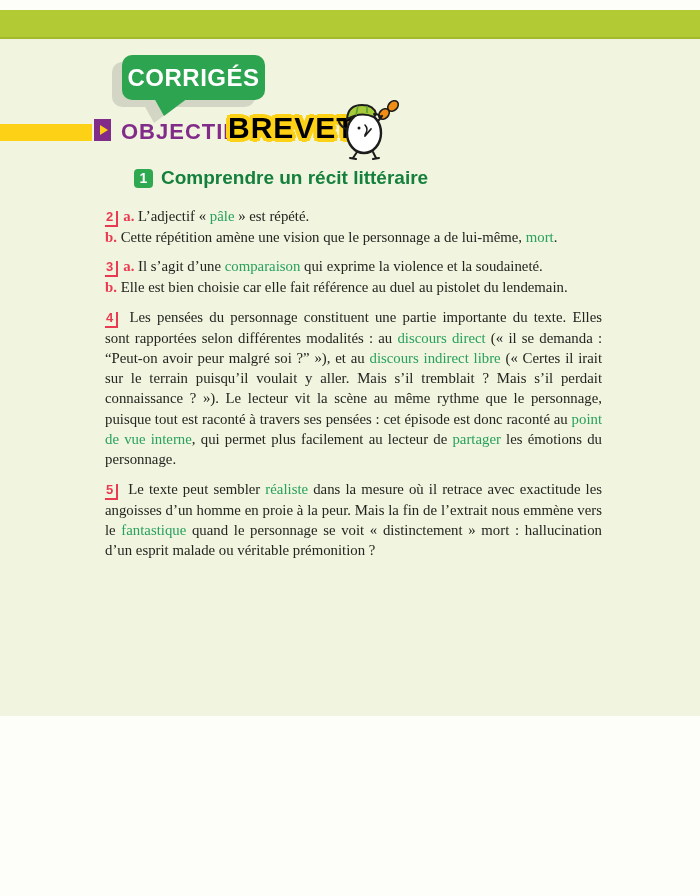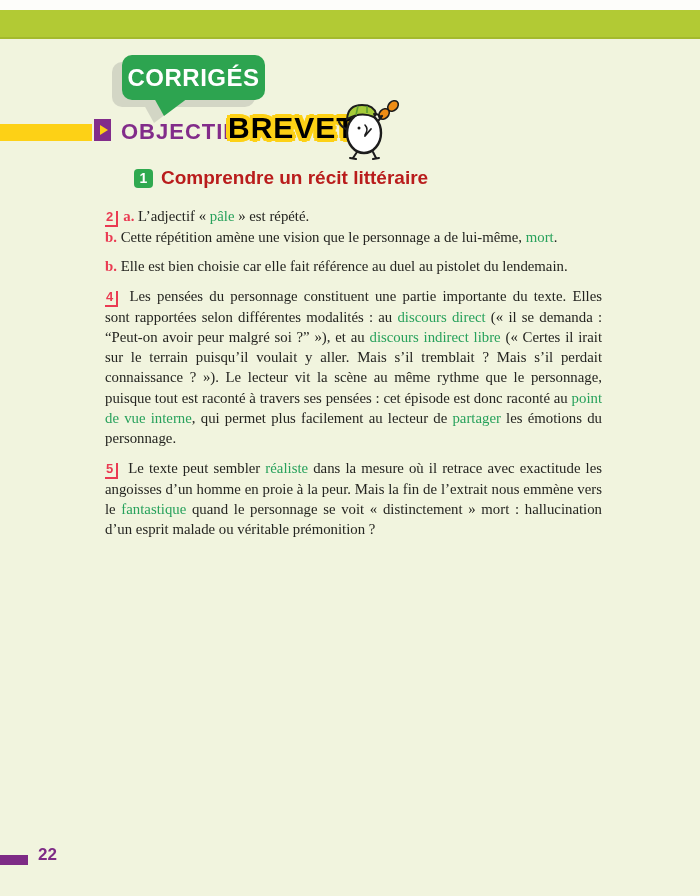--- a/index.html
+++ b/index.html
@@ -1,17 +1,17 @@
 <!DOCTYPE html>
 <html lang="fr"><head>
 <meta charset="utf-8">
 <style>
   html,body{margin:0;padding:0;}
   body{width:700px;height:896px;background:#fdfdfa;font-family:"Liberation Serif","DejaVu Serif",serif;}
-  .page{position:relative;width:700px;height:896px;background:#f1f4de;overflow:hidden;}
+  .page{position:relative;width:700px;height:716px;background:#f1f4de;overflow:hidden;}
   .top-strip{position:absolute;left:0;top:0;width:700px;height:10px;background:#fdfdfa;}
   .top-band{position:absolute;left:0;top:10px;width:700px;height:27px;background:#b2ca34;border-bottom:2px solid #a4ba2d;}
 
   
   .bubble-wrap{position:absolute;left:122px;top:55px;filter:drop-shadow(-10px 7px 0 #d3d6c5);}
   .bubble{width:143px;height:45px;background:#2da450;border-radius:10px;display:flex;align-items:center;justify-content:center;}
   .bubble-label{color:#ffffff;font-family:"Liberation Sans","DejaVu Sans",sans-serif;font-weight:bold;font-size:24px;letter-spacing:.5px;}
   .bubble-tail{position:absolute;left:30px;top:43px;}
 
   
@@ -20,21 +20,21 @@
   .kicker-chip .tri{width:0;height:0;border-left:8px solid #fdd116;border-top:5px solid transparent;border-bottom:5px solid transparent;margin-left:2px;}
   .kicker-label{position:absolute;left:121px;top:119px;font-family:"Liberation Sans","DejaVu Sans",sans-serif;font-weight:bold;font-size:22px;color:#822c8a;letter-spacing:1px;}
   .brand{position:absolute;left:228px;top:111px;font-family:"Liberation Sans","DejaVu Sans",sans-serif;font-weight:bold;font-size:30px;color:#000000;letter-spacing:1px;
          text-shadow:-3px -3px 0 #fdd116,3px -3px 0 #fdd116,-3px 3px 0 #fdd116,3px 3px 0 #fdd116,-4px 0 0 #fdd116,4px 0 0 #fdd116,0 -4px 0 #fdd116,0 4px 0 #fdd116;}
   .mascot{position:absolute;left:328px;top:90px;}
 
   
   .section-head{position:absolute;left:134px;top:167px;display:flex;align-items:center;gap:8px;}
   .sec-num{width:19px;height:19px;background:#2fa94f;color:#fff;border-radius:4px;font-family:"Liberation Sans","DejaVu Sans",sans-serif;
            font-weight:bold;font-size:14px;display:flex;align-items:center;justify-content:center;}
-  .sec-title{font-family:"Liberation Sans","DejaVu Sans",sans-serif;font-weight:bold;font-size:19px;color:#b91c1c;}
+  .sec-title{font-family:"Liberation Sans","DejaVu Sans",sans-serif;font-weight:bold;font-size:19px;color:#15803d;}
 
   
   .answers{position:absolute;left:105px;top:197px;width:497px;font-size:14.8px;line-height:20.3px;color:#242420;text-align:justify;}
   .block{margin-bottom:9px;}
   .num{display:inline-block;font-family:"Liberation Sans","DejaVu Sans",sans-serif;color:#ea3a52;font-weight:bold;font-size:13px;line-height:12px;
        padding:0 3px 2px 1px;border-right:2px solid #ea3a52;border-bottom:2px solid #ea3a52;margin-right:5px;vertical-align:baseline;}
   .l{color:#ea3a52;font-weight:bold;}
   .k{color:#27a15b;}
 
   
@@ -94,20 +94,21 @@
   </div>
 
   <div class="answers">
       <div class="block">
       </div>
       <div class="block">
         <div class="line"><span class="num">2</span><span class="l">a.</span><span class="p"> L’adjectif « </span><span class="k">pâle</span><span class="p"> » est répété.</span></div>
         <div class="line"><span class="l">b.</span><span class="p"> Cette répétition amène une vision que le personnage a de lui-même, </span><span class="k">mort</span><span class="p">.</span></div>
       </div>
       <div class="block">
+        <div class="line"><span class="num">3</span><span class="l">a.</span><span class="p"> Il s’agit d’une </span><span class="k">comparaison</span><span class="p"> qui exprime la violence et la soudaineté.</span></div>
         <div class="line"><span class="l">b.</span><span class="p"> Elle est bien choisie car elle fait référence au duel au pistolet du lendemain.</span></div>
       </div>
       <div class="block">
         <div class="line"><span class="num">4</span><span class="p"> Les pensées du personnage constituent une partie importante du texte. Elles sont rapportées selon différentes modalités : au </span><span class="k">discours direct</span><span class="p"> (« il se demanda : “Peut-on avoir peur malgré soi ?” »), et au </span><span class="k">discours indirect libre</span><span class="p"> (« Certes il irait sur le terrain puisqu’il voulait y aller. Mais s’il tremblait ? Mais s’il perdait connaissance ? »). Le lecteur vit la scène au même rythme que le personnage, puisque tout est raconté à travers ses pensées : cet épisode est donc raconté au </span><span class="k">point de vue interne</span><span class="p">, qui permet plus facilement au lecteur de </span><span class="k">partager</span><span class="p"> les émotions du personnage.</span></div>
       </div>
       <div class="block">
         <div class="line"><span class="num">5</span><span class="p"> Le texte peut sembler </span><span class="k">réaliste</span><span class="p"> dans la mesure où il retrace avec exactitude les angoisses d’un homme en proie à la peur. Mais la fin de l’extrait nous emmène vers le </span><span class="k">fantastique</span><span class="p"> quand le personnage se voit « distinctement » mort : hallucination d’un esprit malade ou véritable prémonition ?</span></div>
       </div>
     </div>
 

